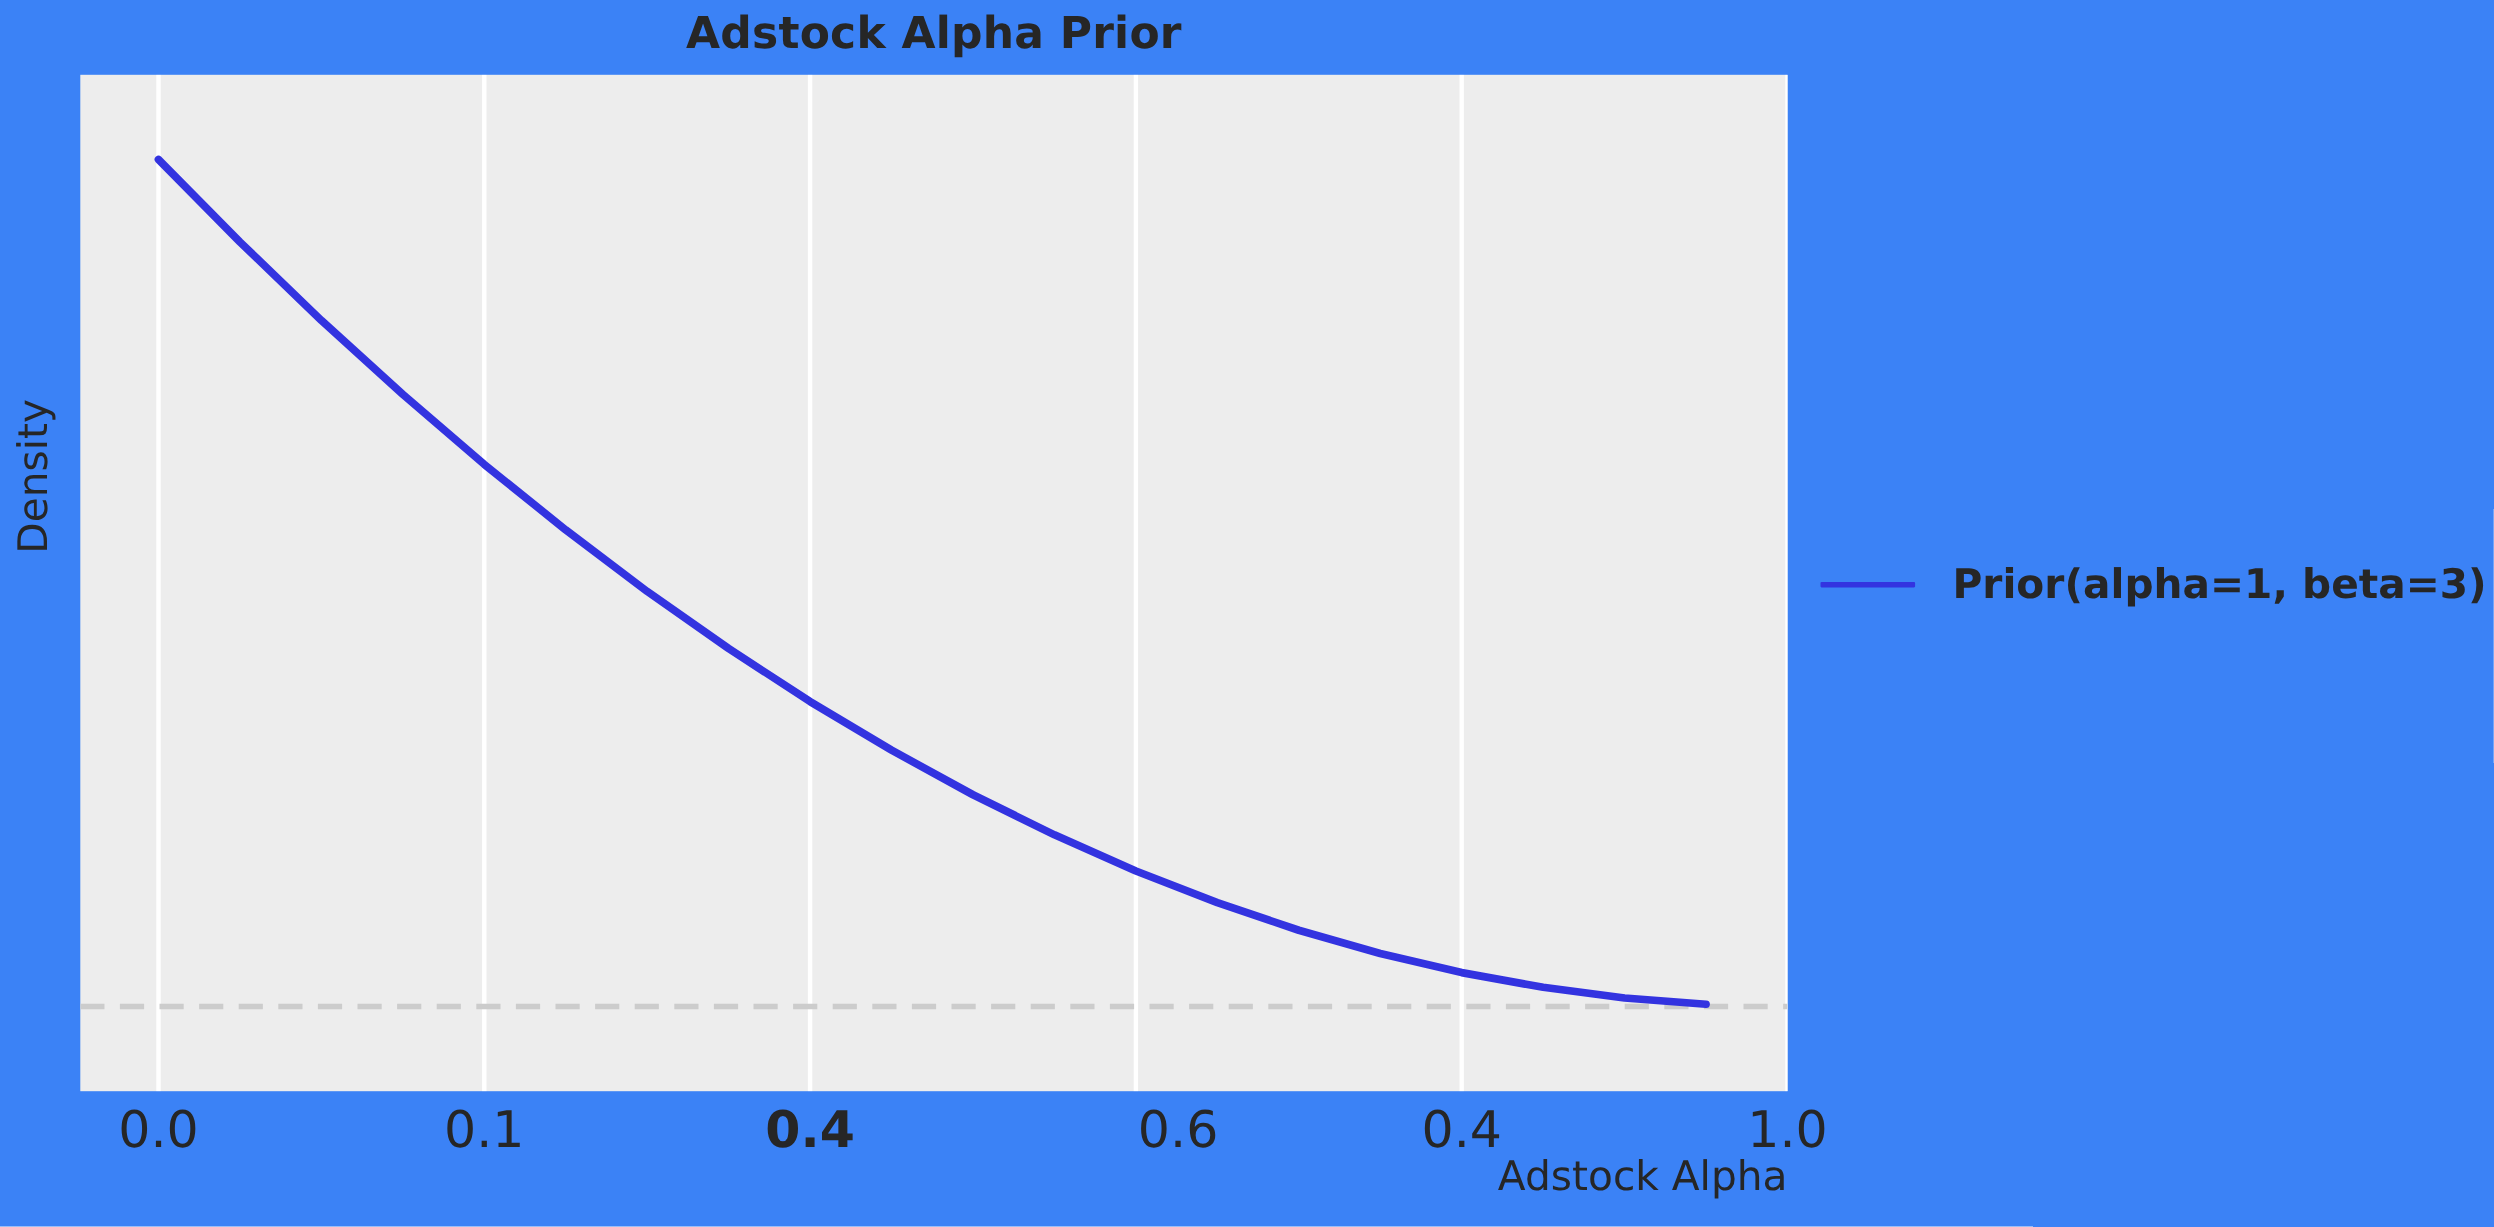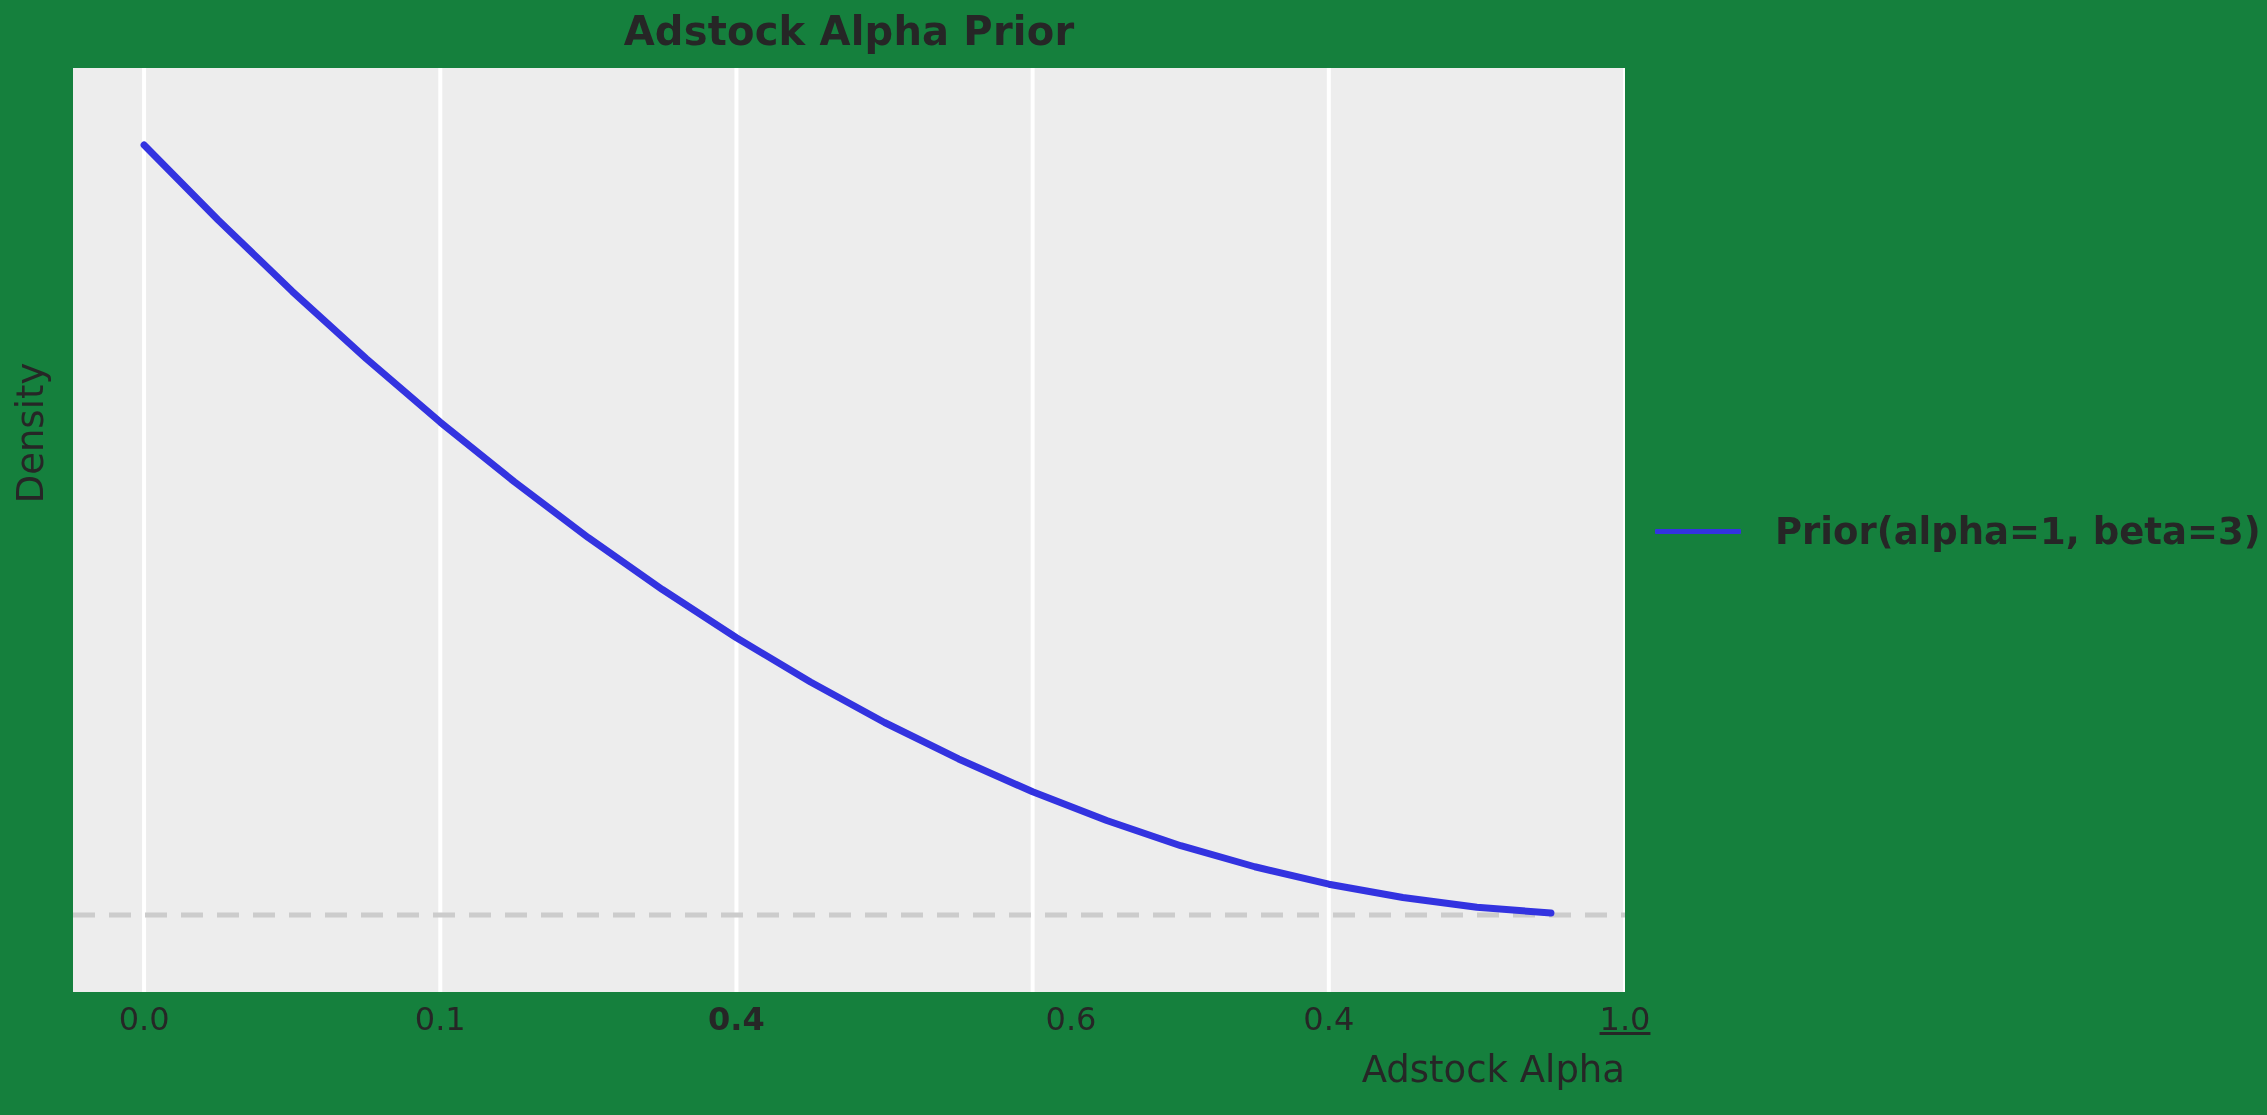--- a/index.html
+++ b/index.html
@@ -16,21 +16,21 @@
     overflow: hidden;
     position: relative;
   }
 
   #figure {
     position: absolute;
     left: 0;
     top: 0;
     width: 2267px;
     height: 1115px;
-    background: #15803d;
+    background: #3b82f6;
   }
 
   
   #chart-title {
     position: absolute;
     left: 0;
     top: 8px;
     width: 1698px;
     text-align: center;
     font-size: 40px;
@@ -85,21 +85,21 @@
     white-space: nowrap;
   }
 
   
   .xtick {
     position: absolute;
     top: 1000px;
     width: 140px;
     margin-left: -70px;
     text-align: center;
-    font-size: 32px;
+    font-size: 46px;
     color: #262626;
     white-space: nowrap;
   }
 
   
   #legend {
     position: absolute;
     left: 1655px;
     top: 500px;
     display: flex;
@@ -165,21 +165,21 @@
         </g>
     </svg>
   </div>
 
   <div id="xticks-container">
       <div class="xtick" style="left: 144.084px;">0.0</div>
       <div class="xtick" style="left: 440.267px;">0.1</div>
       <div class="xtick" style="left: 736.45px; font-weight: bold;">0.4</div>
       <div class="xtick" style="left: 1071px;">0.6</div>
       <div class="xtick" style="left: 1328.82px;">0.4</div>
-      <div class="xtick" style="left: 1625px; text-decoration: underline;">1.0</div>
+      <div class="xtick" style="left: 1625px;">1.0</div>
     </div>
 
   <div id="xlabel">Adstock Alpha</div>
 
   <div id="ylabel-wrap">
     <span id="ylabel">Density</span>
   </div>
 
   <div id="legend">
     <div id="legend-entry">

